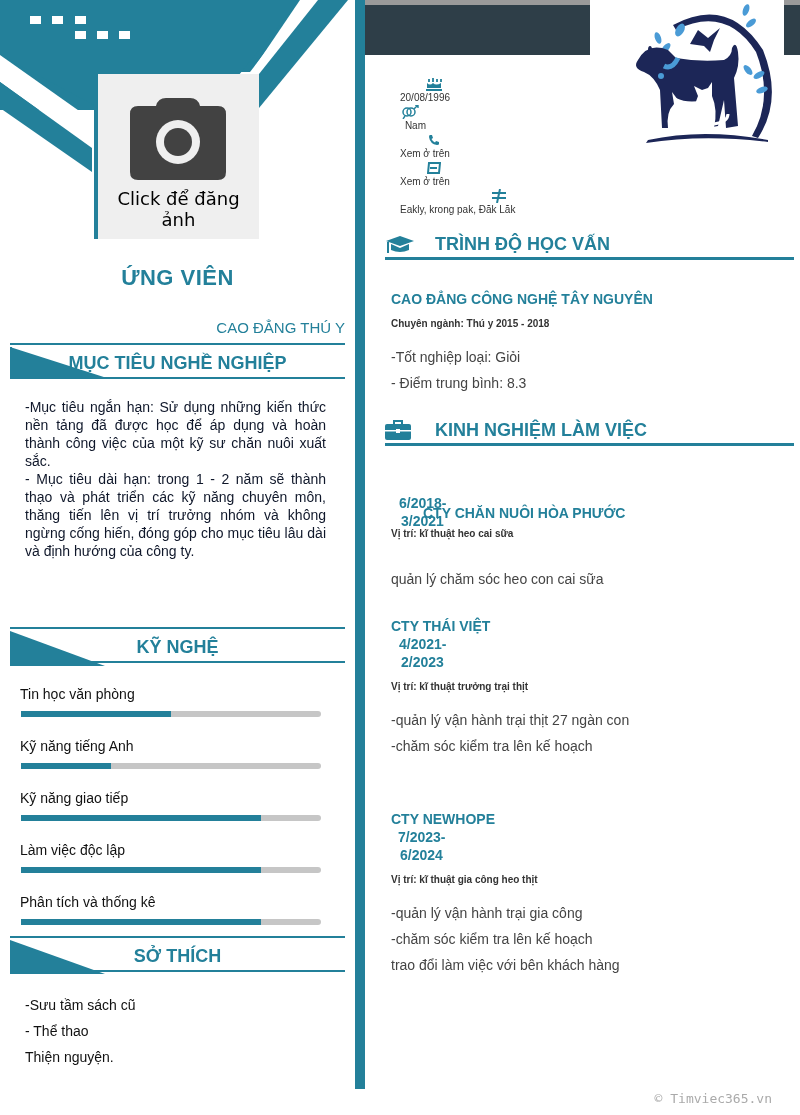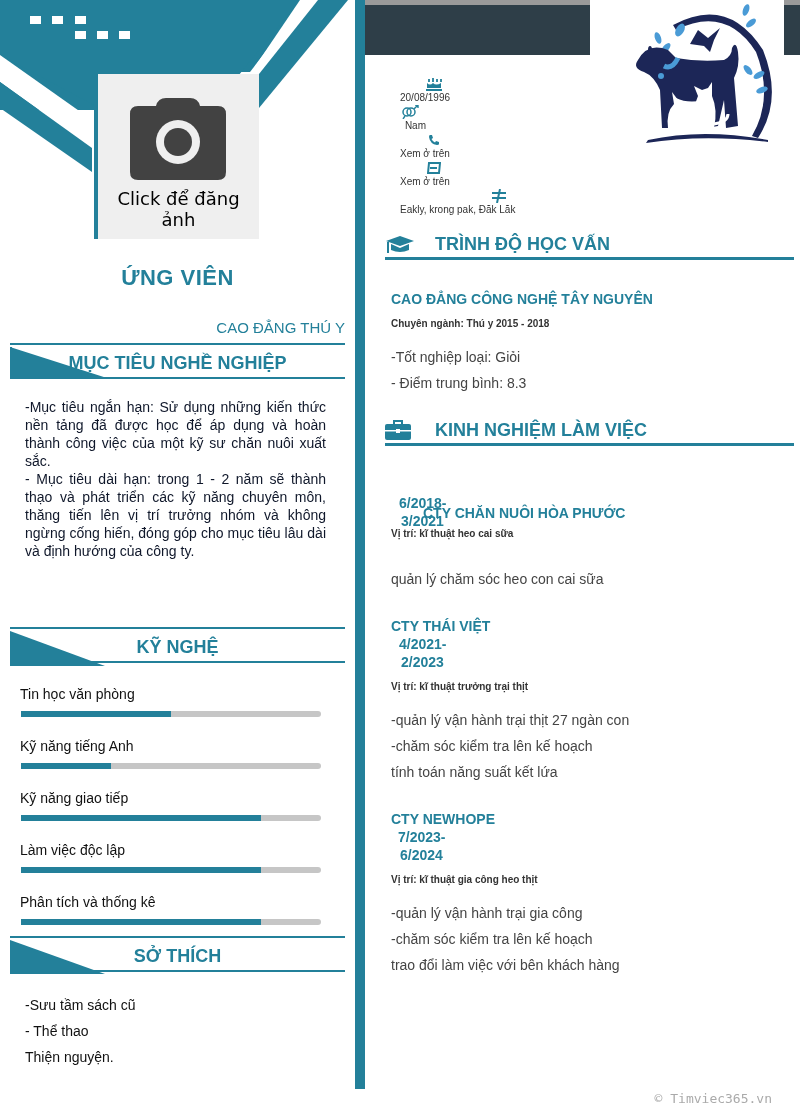--- a/index.html
+++ b/index.html
@@ -277,21 +277,20 @@
 
 <div class="org" style="top:618px;">CTY THÁI VIỆT</div>
 <div class="dates" style="top:635px;">
   <div style="padding-left:8px;">4/2021-</div>
   <div style="padding-left:10px;">2/2023</div>
 </div>
 <div class="role" style="top:681px;">Vị trí: kĩ thuật trưởng trại thịt</div>
 <div class="desc" style="top:707px;">
   <div>-quản lý vận hành trại thịt 27 ngàn con</div>
   <div>-chăm sóc kiểm tra lên kế hoạch</div>
-  <div>tính toán năng suất kết lứa</div>
 </div>
 
 <div class="org" style="top:811px;">CTY NEWHOPE</div>
 <div class="dates" style="top:828px;">
   <div style="padding-left:7px;">7/2023-</div>
   <div style="padding-left:9px;">6/2024</div>
 </div>
 <div class="role" style="top:874px;">Vị trí: kĩ thuật gia công heo thịt</div>
 <div class="desc" style="top:900px;">
   <div>-quản lý vận hành trại gia công</div>

